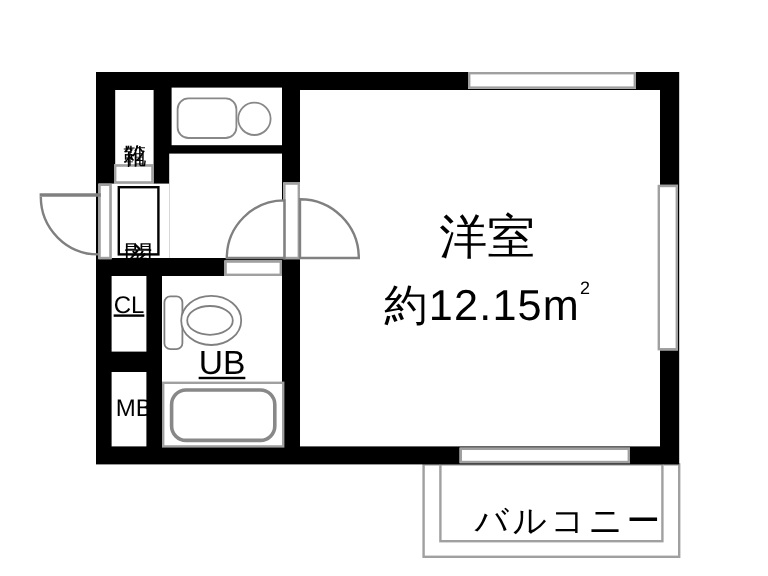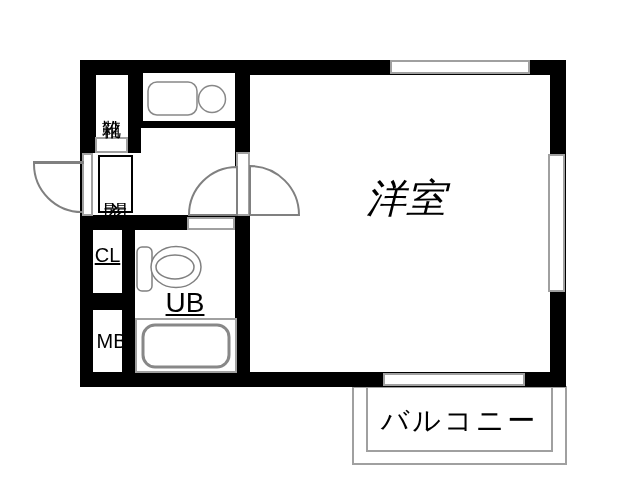--- a/index.html
+++ b/index.html
@@ -37,24 +37,24 @@
   
   .label{line-height:1;white-space:nowrap;}
   .vtext{writing-mode:vertical-rl;text-orientation:upright;}
   .genkan-box{left:98px;top:155px;width:35px;height:58px;background:#fff;border:2.5px solid #000;
     display:flex;align-items:center;justify-content:center;font-size:23px;letter-spacing:1px;}
   .shoebox-label{left:96px;top:75px;width:32px;height:62px;display:flex;align-items:center;justify-content:center;
     font-size:19px;letter-spacing:1px;}
   .cl-label{left:93px;top:245px;width:29px;text-align:center;font-size:20px;text-decoration:underline;}
   .mb-label{left:93px;top:331px;width:37px;text-align:center;font-size:20px;}
   .ub-label{left:135px;top:289px;width:100px;text-align:center;font-size:28px;text-decoration:underline;}
-  .main-room-label{left:250px;top:178px;width:312px;text-align:center;font-size:40px;line-height:46px;font-style:italic;}
+  .main-room-label{left:250px;top:178px;width:312px;text-align:center;font-size:40px;line-height:46px;}
   .area-line{font-size:36px;line-height:46px;letter-spacing:1px;}
   .area-line sup{font-size:15px;vertical-align:22px;letter-spacing:0;}
-  .balcony-label{left:366px;top:407px;width:187px;text-align:center;font-size:28px;letter-spacing:3px;}
+  .balcony-label{left:366px;top:420px;width:187px;text-align:right;font-size:28px;letter-spacing:3px;}
 </style>
 </head>
 <body>
 
 <div class="canvas">
 
   <div class="abs balcony-outer"></div>
   <div class="abs balcony-inner"></div>
 
   <div class="abs wall-block"></div>
@@ -96,17 +96,18 @@
   </svg>
 
   <div class="abs label genkan-box vtext">玄関</div>
   <div class="abs label shoebox-label vtext">靴箱</div>
   <div class="abs label cl-label">CL</div>
   <div class="abs label mb-label">MB</div>
   <div class="abs label ub-label">UB</div>
 
   <div class="abs main-room-label">
     <div class="label">洋室</div>
+    <div class="label area-line"><span>約12.15</span><span>m</span><sup>2</sup></div>
   </div>
 
   <div class="abs label balcony-label">バルコニー</div>
 
 </div>
 
 </body></html>

